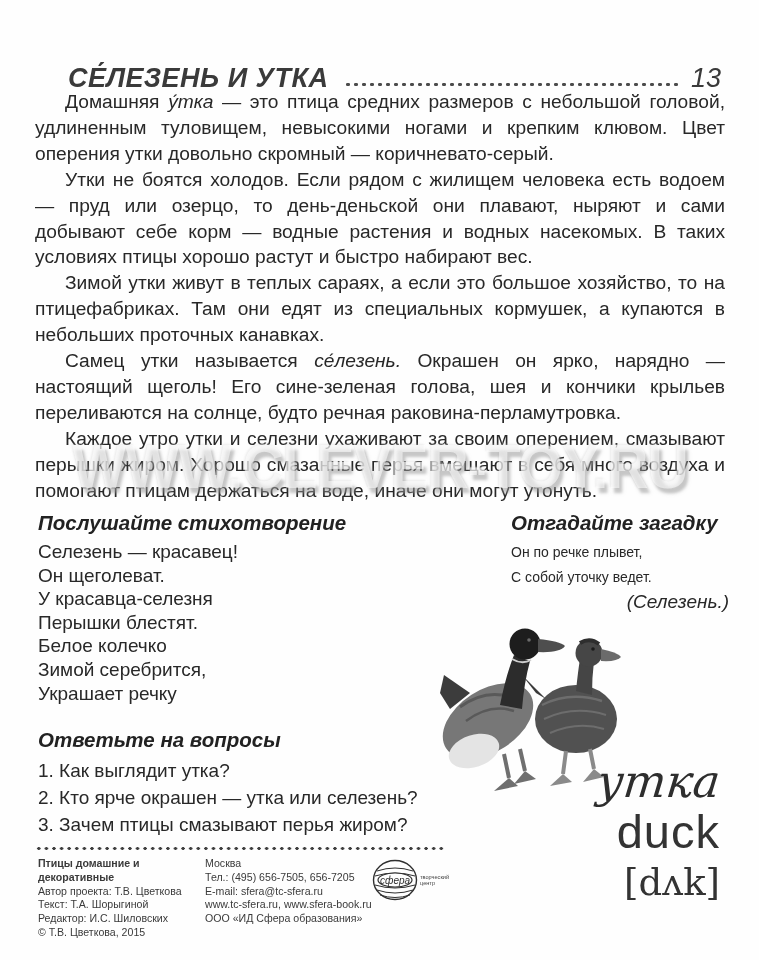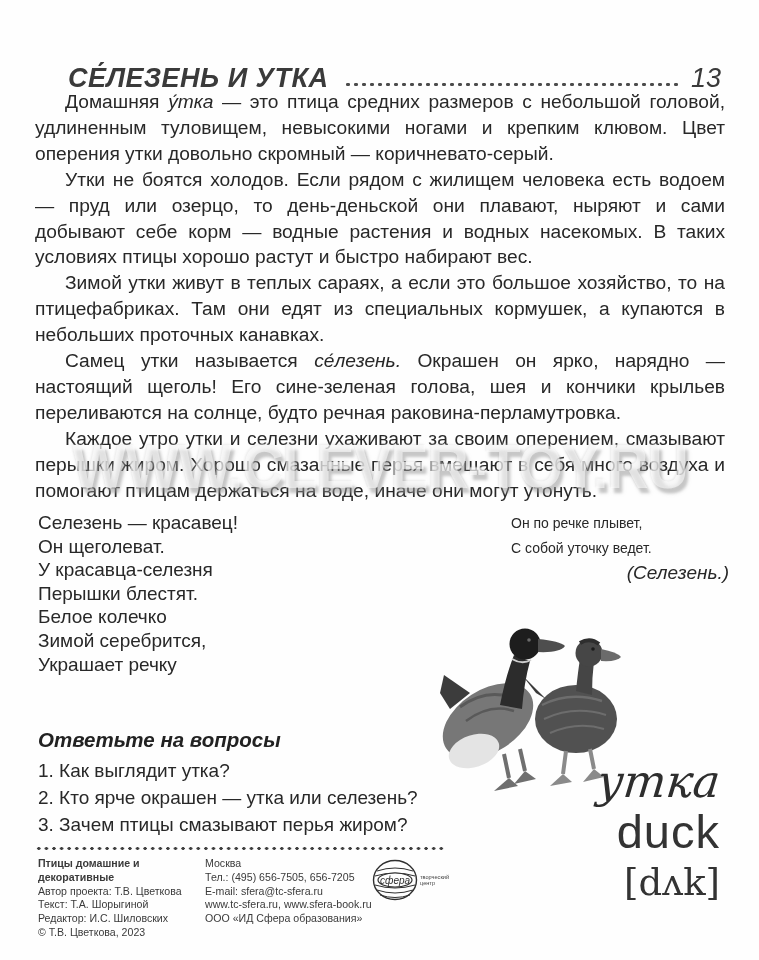--- a/index.html
+++ b/index.html
@@ -80,30 +80,32 @@
     <p class="par"><span>Домашняя </span><i>у́тка</i><span> — это птица средних размеров с небольшой головой, удлиненным туловищем, невысокими ногами и крепким клювом. Цвет оперения утки довольно скромный — коричневато-серый.</span></p>
     <p class="par"><span></span><i></i><span>Утки не боятся холодов. Если рядом с жилищем человека есть водоем — пруд или озерцо, то день-деньской они плавают, ныряют и сами добывают себе корм — водные растения и водных насекомых. В таких условиях птицы хорошо растут и быстро набирают вес.</span></p>
     <p class="par"><span></span><i></i><span>Зимой утки живут в теплых сараях, а если это большое хозяйство, то на птицефабриках. Там они едят из специальных кормушек, а купаются в небольших проточных канавках.</span></p>
     <p class="par"><span>Самец утки называется </span><i>се́лезень.</i><span> Окрашен он ярко, нарядно — настоящий щеголь! Его сине-зеленая голова, шея и кончики крыльев переливаются на солнце, будто речная раковина-перламутровка.</span></p>
     <p class="par"><span></span><i></i><span>Каждое утро утки и селезни ухаживают за своим оперением, смазывают перышки жиром. Хорошо смазанные перья вмещают в себя много воздуха и помогают птицам держаться на воде, иначе они могут утонуть.</span></p>
   </div>
 
   <div class="watermark">WWW.CLEVER-TOY.RU</div>
 
   <div class="poem">
+    <div class="sec-header">Послушайте стихотворение</div>
     <div class="poem-line">Селезень — красавец!</div>
     <div class="poem-line">Он щеголеват.</div>
     <div class="poem-line">У красавца-селезня</div>
     <div class="poem-line">Перышки блестят.</div>
     <div class="poem-line">Белое колечко</div>
     <div class="poem-line">Зимой серебрится,</div>
     <div class="poem-line">Украшает речку</div>
   </div>
 
   <div class="riddle">
+    <div class="sec-header">Отгадайте загадку</div>
     <div class="riddle-line">Он по речке плывет,</div>
     <div class="riddle-line">С собой уточку ведет.</div>
     <div class="riddle-answer">(Селезень.)</div>
   </div>
 
   <svg class="ducks" viewBox="0 0 192 198" xmlns="http://www.w3.org/2000/svg">
 
     <g>
       <path d="M14,78 L40,96 L20,112 L10,96 Z" fill="#3c3c3c"></path>
       <ellipse cx="58" cy="124" rx="50" ry="31" transform="rotate(-33 58 124)" fill="#777"></ellipse>
@@ -150,21 +152,21 @@
     <div class="vocab-tr">[dʌk]</div>
   </div>
 
   <div class="footer-sep"></div>
   <div class="footer">
     <div class="col1">
       <div class="f-bold">Птицы домашние и декоративные</div>
       <div>Автор проекта: Т.В. Цветкова</div>
       <div>Текст: Т.А. Шорыгиной</div>
       <div>Редактор: И.С. Шиловских</div>
-      <div>© Т.В. Цветкова, 2023</div>
+      <div>© Т.В. Цветкова, 2015</div>
     </div>
     <div class="col2">
       <div>Москва</div>
       <div>Тел.: (495) 656-7505, 656-7205</div>
       <div>E-mail: sfera@tc-sfera.ru</div>
       <div>www.tc-sfera.ru, www.sfera-book.ru</div>
       <div>ООО «ИД Сфера образования»</div>
     </div>
     <div class="logo-wrap">
       <svg width="46" height="42" viewBox="0 0 46 42" xmlns="http://www.w3.org/2000/svg">

